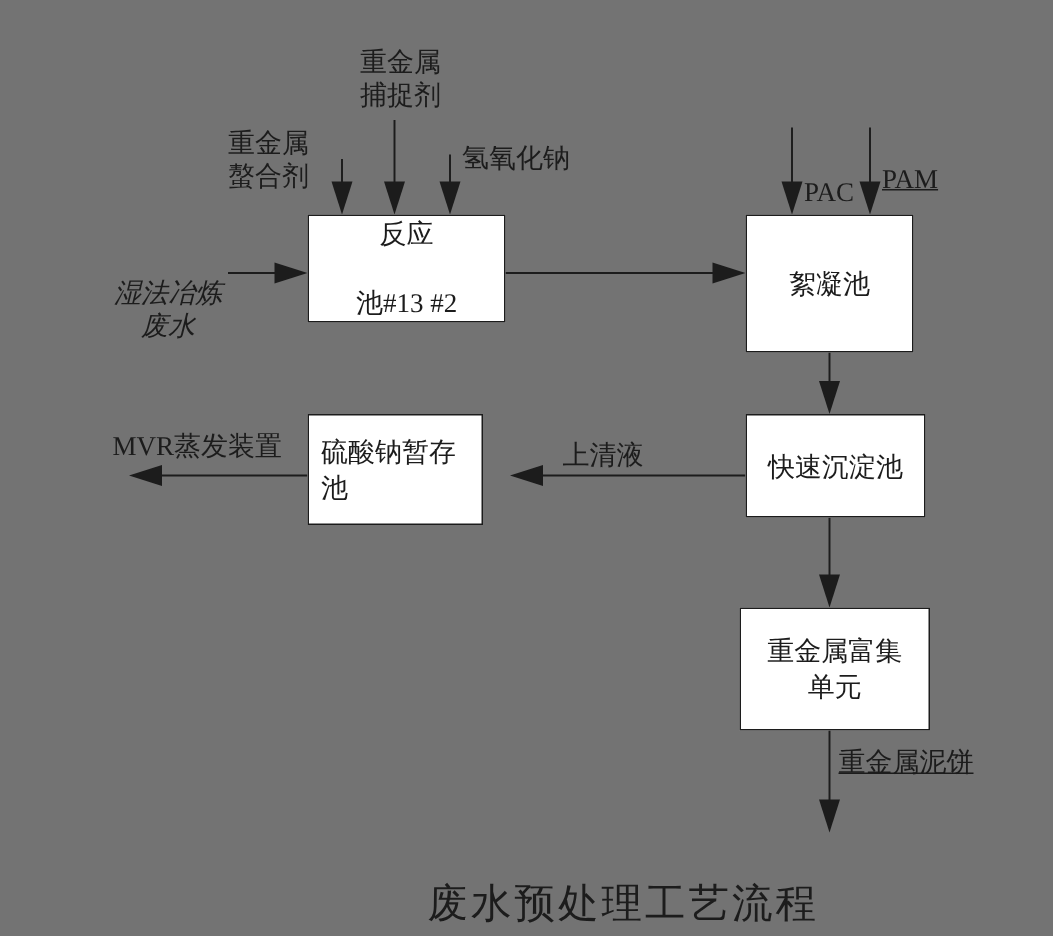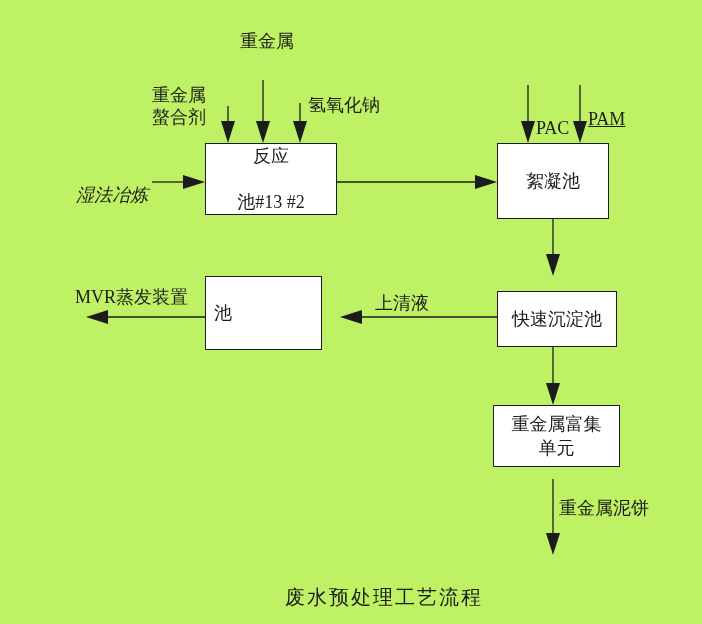--- a/index.html
+++ b/index.html
@@ -1,31 +1,31 @@
 <!DOCTYPE html>
 <html><head>
 <meta charset="utf-8">
 <style>
   html,body{margin:0;padding:0;background:#ffffff;}
   .stage{
-    position:relative;width:702px;height:624px;background:#bef264;overflow:hidden;
+    position:relative;width:702px;height:624px;background:#737373;overflow:hidden;
     font-family:"Liberation Serif","DejaVu Serif",serif;color:#1c1c1c;
   }
   .wires{position:absolute;left:0;top:0;}
   .wires line{stroke:#1c1c1c;stroke-width:1.3px;}
   .wires polygon{fill:#1c1c1c;stroke:none;}
   .node{
     position:absolute;border:1.4px solid #1c1c1c;background:#ffffff;
     display:flex;flex-direction:column;justify-content:center;align-items:center;
     font-size:18px;line-height:24px;box-sizing:border-box;
   }
   .node.left-align{align-items:flex-start;padding-left:8px;}
   .lbl{position:absolute;font-size:18px;line-height:22px;white-space:nowrap;}
   .lbl.center{text-align:center;}
-  .caption{position:absolute;font-size:20px;letter-spacing:2px;white-space:nowrap;}
+  .caption{position:absolute;font-size:27px;letter-spacing:2px;white-space:nowrap;}
 </style>
 </head>
 <body>
 
 <div class="stage">
 
   <svg class="wires" width="702" height="624" viewBox="0 0 702 624" aria-hidden="true">
 
     <line x1="263" y1="80" x2="263" y2="122"></line>
     <polygon points="256,121 270,121 263,143"></polygon>
@@ -59,57 +59,60 @@
 
     <line x1="553" y1="345" x2="553" y2="384"></line>
     <polygon points="546,383 560,383 553,405"></polygon>
 
     <line x1="553" y1="479" x2="553" y2="534"></line>
     <polygon points="546,533 560,533 553,555"></polygon>
   </svg>
 
   <div class="lbl center" style="left:225px;top:30px;width:84px;">
     <div>重金属</div>
+    <div>捕捉剂</div>
   </div>
 
   <div class="lbl center" style="left:141px;top:84px;width:76px;">
     <div>重金属</div>
     <div>螯合剂</div>
   </div>
 
   <div class="lbl" style="left:308px;top:94px;">氢氧化钠</div>
 
   <div class="lbl" style="left:536px;top:91px;margin-top:26px;">PAC</div>
   <div class="lbl" style="left:588px;top:108px;text-decoration:underline;">PAM</div>
 
   <div class="lbl center" style="left:72px;top:184px;width:80px;font-style:italic;">
     <div>湿法冶炼</div>
+    <div>废水</div>
   </div>
 
   <div class="node" style="left:205px;top:143px;width:132px;height:72px;justify-content:space-between;">
     <div>反应</div>
     <div>池#13 #2</div>
   </div>
 
-  <div class="node" style="left:497px;top:143px;width:112px;height:76px;">
+  <div class="node" style="left:497px;top:143px;width:112px;height:92px;">
     <div>絮凝池</div>
   </div>
 
-  <div class="node" style="left:497px;top:291px;width:120px;height:56px;">
+  <div class="node" style="left:497px;top:276px;width:120px;height:69px;">
     <div>快速沉淀池</div>
   </div>
 
   <div class="node left-align" style="left:205px;top:276px;width:117px;height:74px;">
+    <div>硫酸钠暂存</div>
     <div>池</div>
   </div>
 
-  <div class="node" style="left:493px;top:405px;width:127px;height:62px;">
+  <div class="node" style="left:493px;top:405px;width:127px;height:82px;">
     <div>重金属富集</div>
     <div>单元</div>
   </div>
 
   <div class="lbl" style="left:375px;top:292px;">上清液</div>
   <div class="lbl" style="left:75px;top:286px;">MVR蒸发装置</div>
-  <div class="lbl" style="left:559px;top:497px;">重金属泥饼</div>
+  <div class="lbl" style="left:559px;top:497px;text-decoration:underline;">重金属泥饼</div>
 
   <div class="caption" style="left:285px;top:584px;">废水预处理工艺流程</div>
 
 </div>
 
 </body></html>

